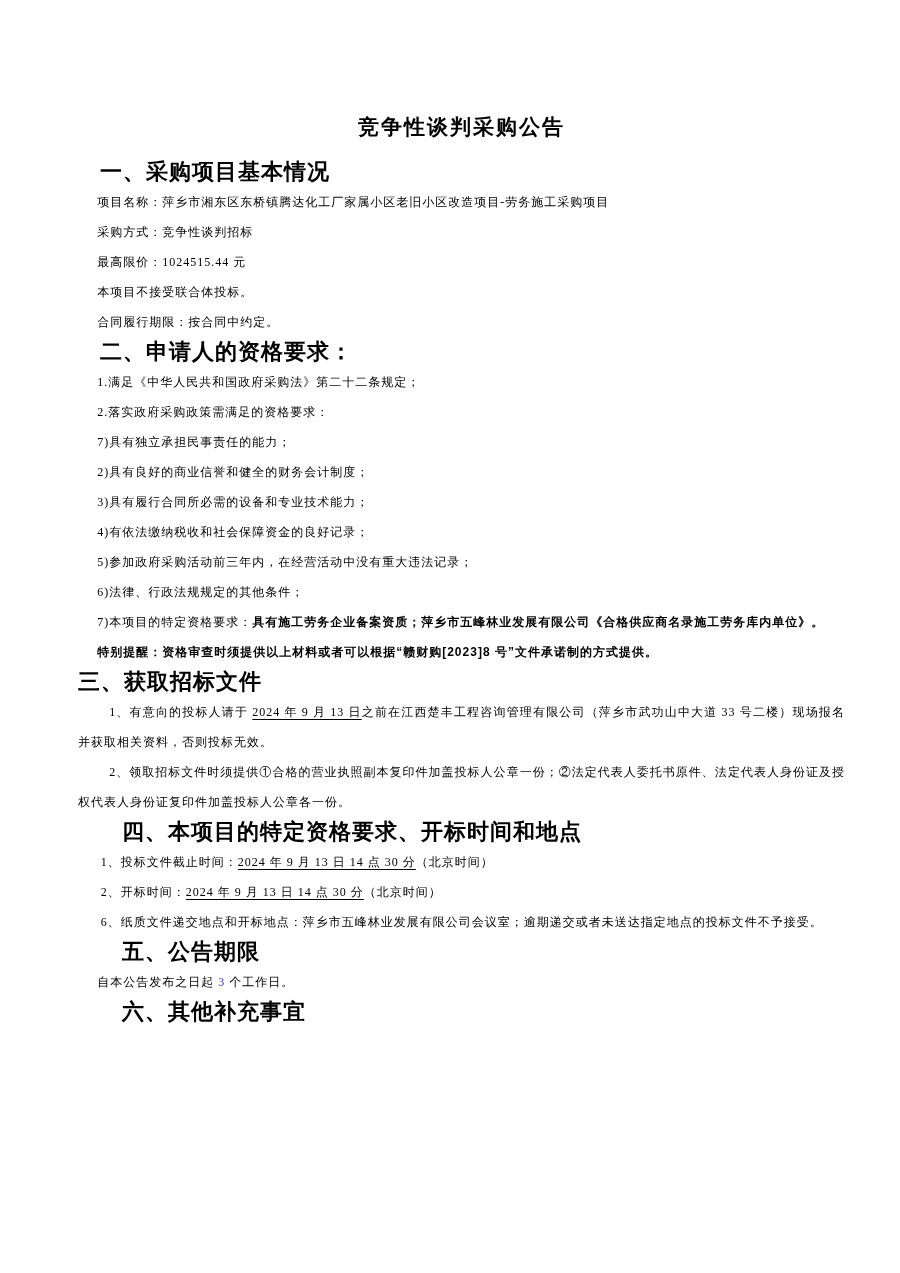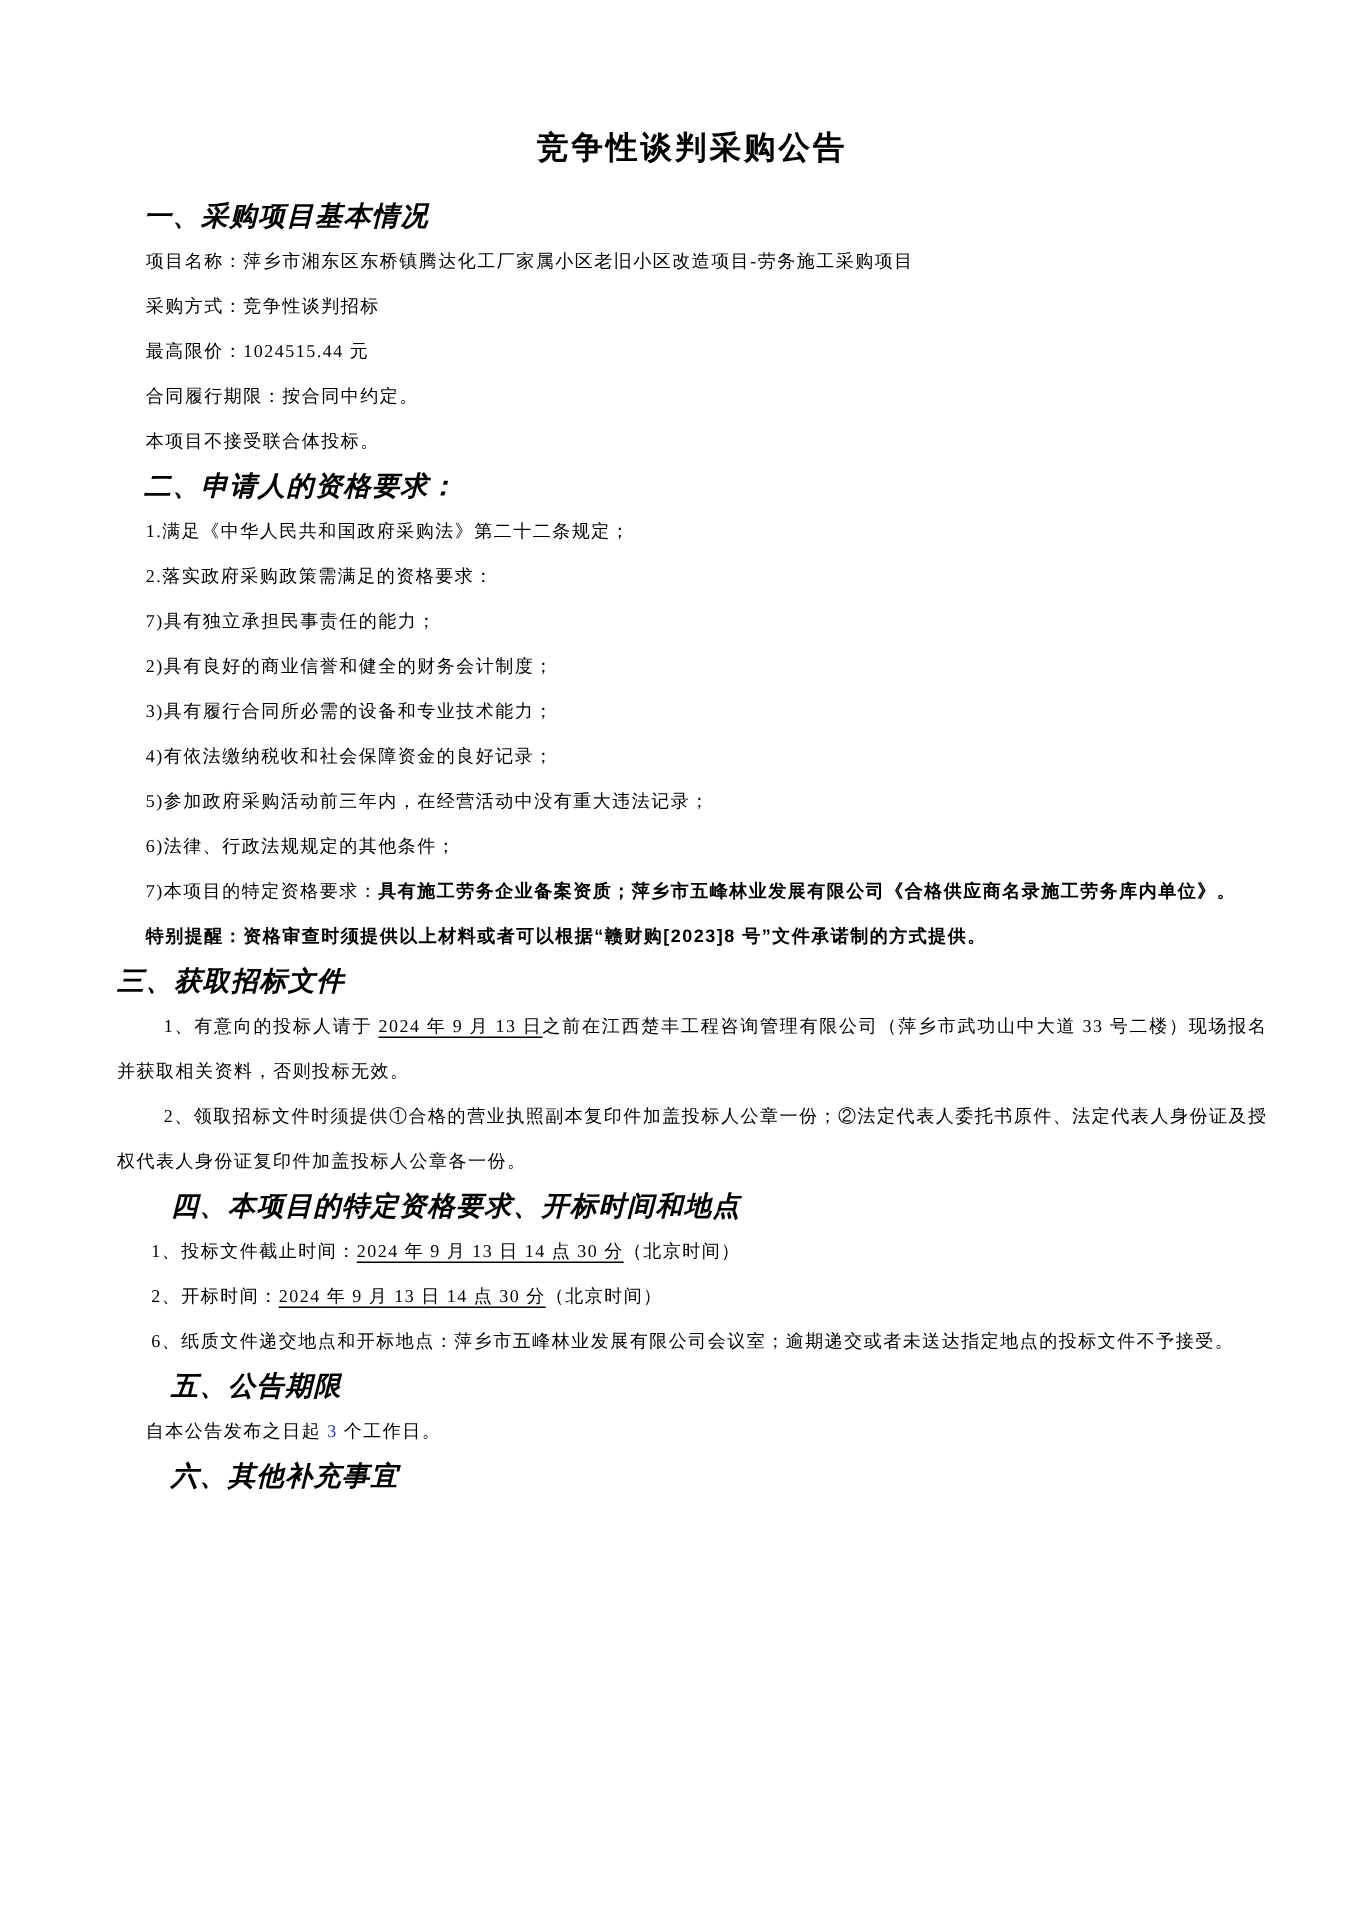--- a/index.html
+++ b/index.html
@@ -12,39 +12,38 @@
     height: 1273px;
     font-family: "Liberation Serif", serif;
     color: #000000;
     overflow: hidden;
   }
   .page {
     box-sizing: border-box;
     width: 900px;
     height: 1273px;
     background: #ffffff;
-    padding: 84px 55px 0 78px;
+    padding: 112px 55px 0 78px;
   }
   .doc-title {
     font-family: "Liberation Sans", sans-serif;
     font-weight: 700;
     font-size: 21px;
     line-height: 30px;
     text-align: center;
     letter-spacing: 2px;
     margin: 0 0 15px 0;
   }
   .heading {
     font-family: "Liberation Sans", sans-serif;
     font-weight: 700;
-    font-size: 18px;
+    font-size: 22px;
     line-height: 30px;
     letter-spacing: 1px;
     white-space: pre-wrap;
-    font-style: italic;
   }
   .para {
     margin: 0;
     font-size: 12px;
     line-height: 30px;
     text-align: justify;
     letter-spacing: 1px;
     white-space: pre-wrap;
   }
   .seg-normal { font-weight: 400; }
@@ -61,22 +60,22 @@
 </head>
 <body style="background: rgb(255, 255, 255); color: rgb(0, 0, 0);">
 
 <div class="page">
   <h1 class="doc-title">竞争性谈判采购公告</h1>
   <div id="doc-body">
       <div class="heading" style="text-indent: 1em;">一、采购项目基本情况</div>
       <p class="para" style="text-indent: 1.6em;"><span class="seg-normal">项目名称：萍乡市湘东区东桥镇腾达化工厂家属小区老旧小区改造项目-劳务施工采购项目</span></p>
       <p class="para" style="text-indent: 1.6em;"><span class="seg-normal">采购方式：竞争性谈判招标</span></p>
       <p class="para" style="text-indent: 1.6em;"><span class="seg-normal">最高限价：1024515.44 元</span></p>
+      <p class="para" style="text-indent: 1.6em;"><span class="seg-normal">本项目不接受联合体投标。</span></p>
       <p class="para" style="text-indent: 1.6em;"><span class="seg-normal">合同履行期限：按合同中约定。</span></p>
-      <p class="para" style="text-indent: 1.6em;"><span class="seg-normal">本项目不接受联合体投标。</span></p>
       <div class="heading" style="text-indent: 1em;">二、申请人的资格要求：</div>
       <p class="para" style="text-indent: 1.6em;"><span class="seg-normal">1.满足《中华人民共和国政府采购法》第二十二条规定；</span></p>
       <p class="para" style="text-indent: 1.6em;"><span class="seg-normal">2.落实政府采购政策需满足的资格要求：</span></p>
       <p class="para" style="text-indent: 1.6em;"><span class="seg-normal">7)具有独立承担民事责任的能力；</span></p>
       <p class="para" style="text-indent: 1.6em;"><span class="seg-normal">2)具有良好的商业信誉和健全的财务会计制度；</span></p>
       <p class="para" style="text-indent: 1.6em;"><span class="seg-normal">3)具有履行合同所必需的设备和专业技术能力；</span></p>
       <p class="para" style="text-indent: 1.6em;"><span class="seg-normal">4)有依法缴纳税收和社会保障资金的良好记录；</span></p>
       <p class="para" style="text-indent: 1.6em;"><span class="seg-normal">5)参加政府采购活动前三年内，在经营活动中没有重大违法记录；</span></p>
       <p class="para" style="text-indent: 1.6em;"><span class="seg-normal">6)法律、行政法规规定的其他条件；</span></p>
       <p class="para" style="text-indent: 1.6em;"><span class="seg-normal">7)本项目的特定资格要求：</span><span class="seg-bold">具有施工劳务企业备案资质；萍乡市五峰林业发展有限公司《合格供应商名录施工劳务库内单位》。</span></p>

